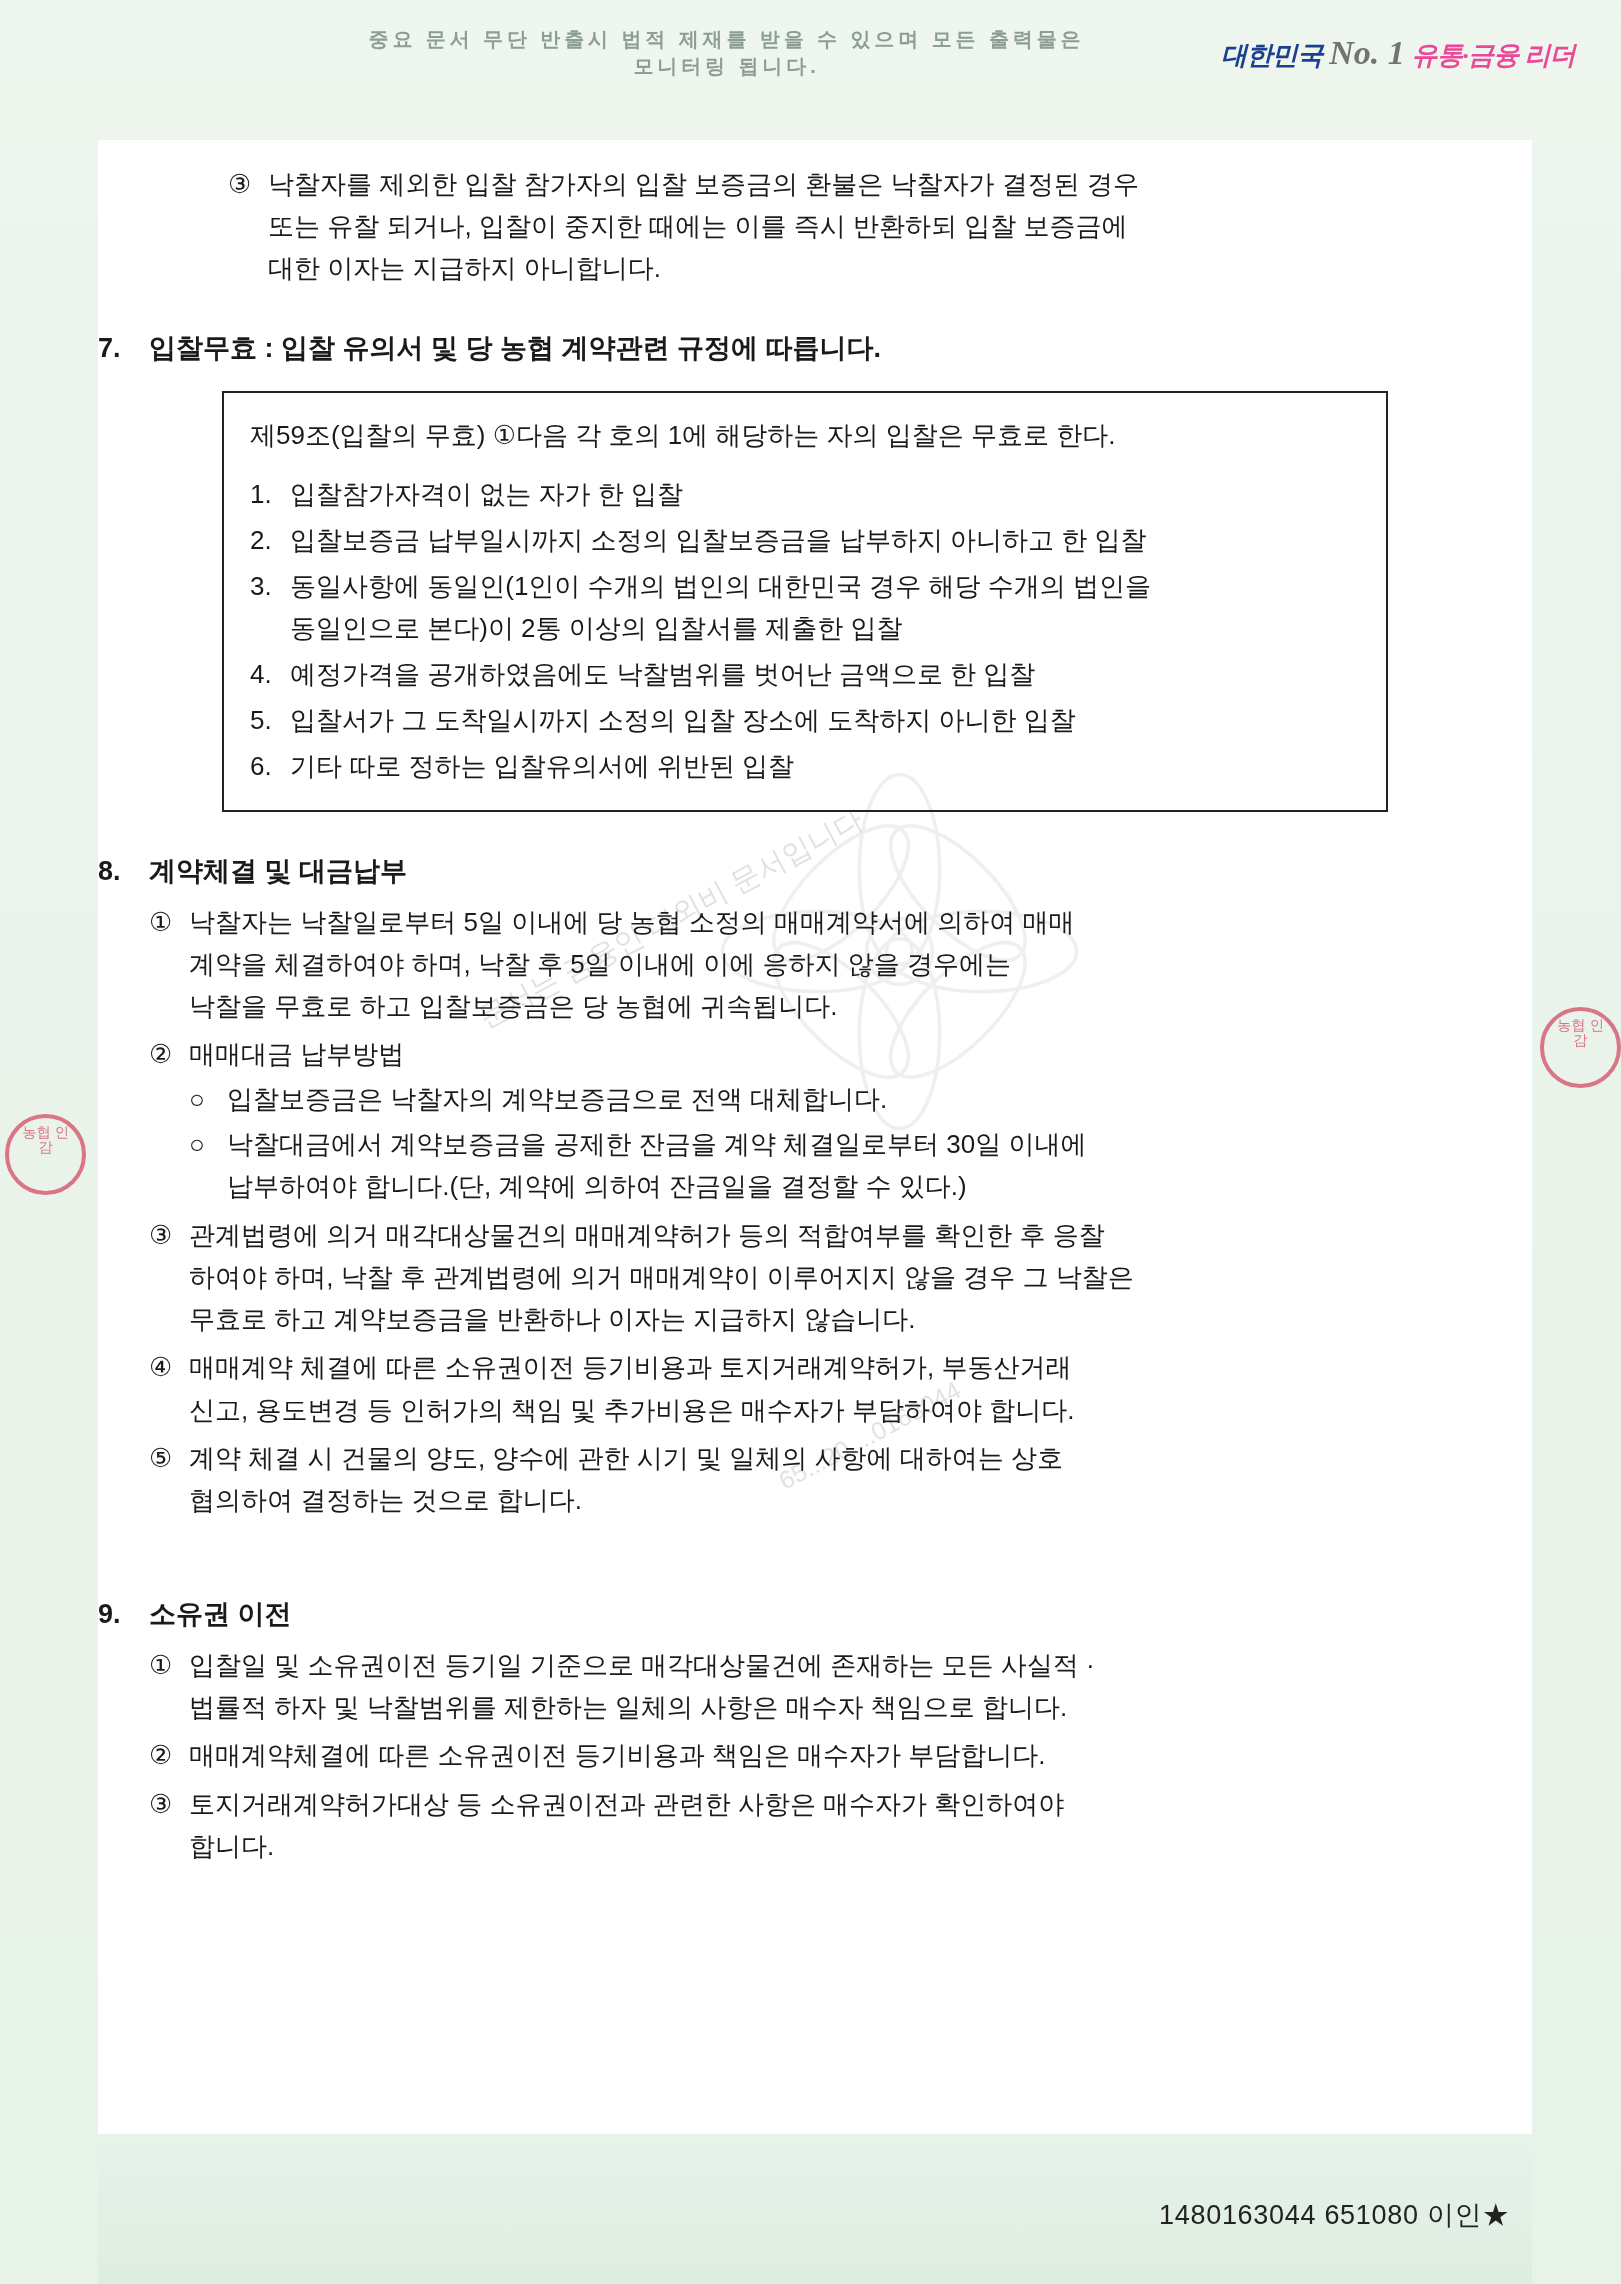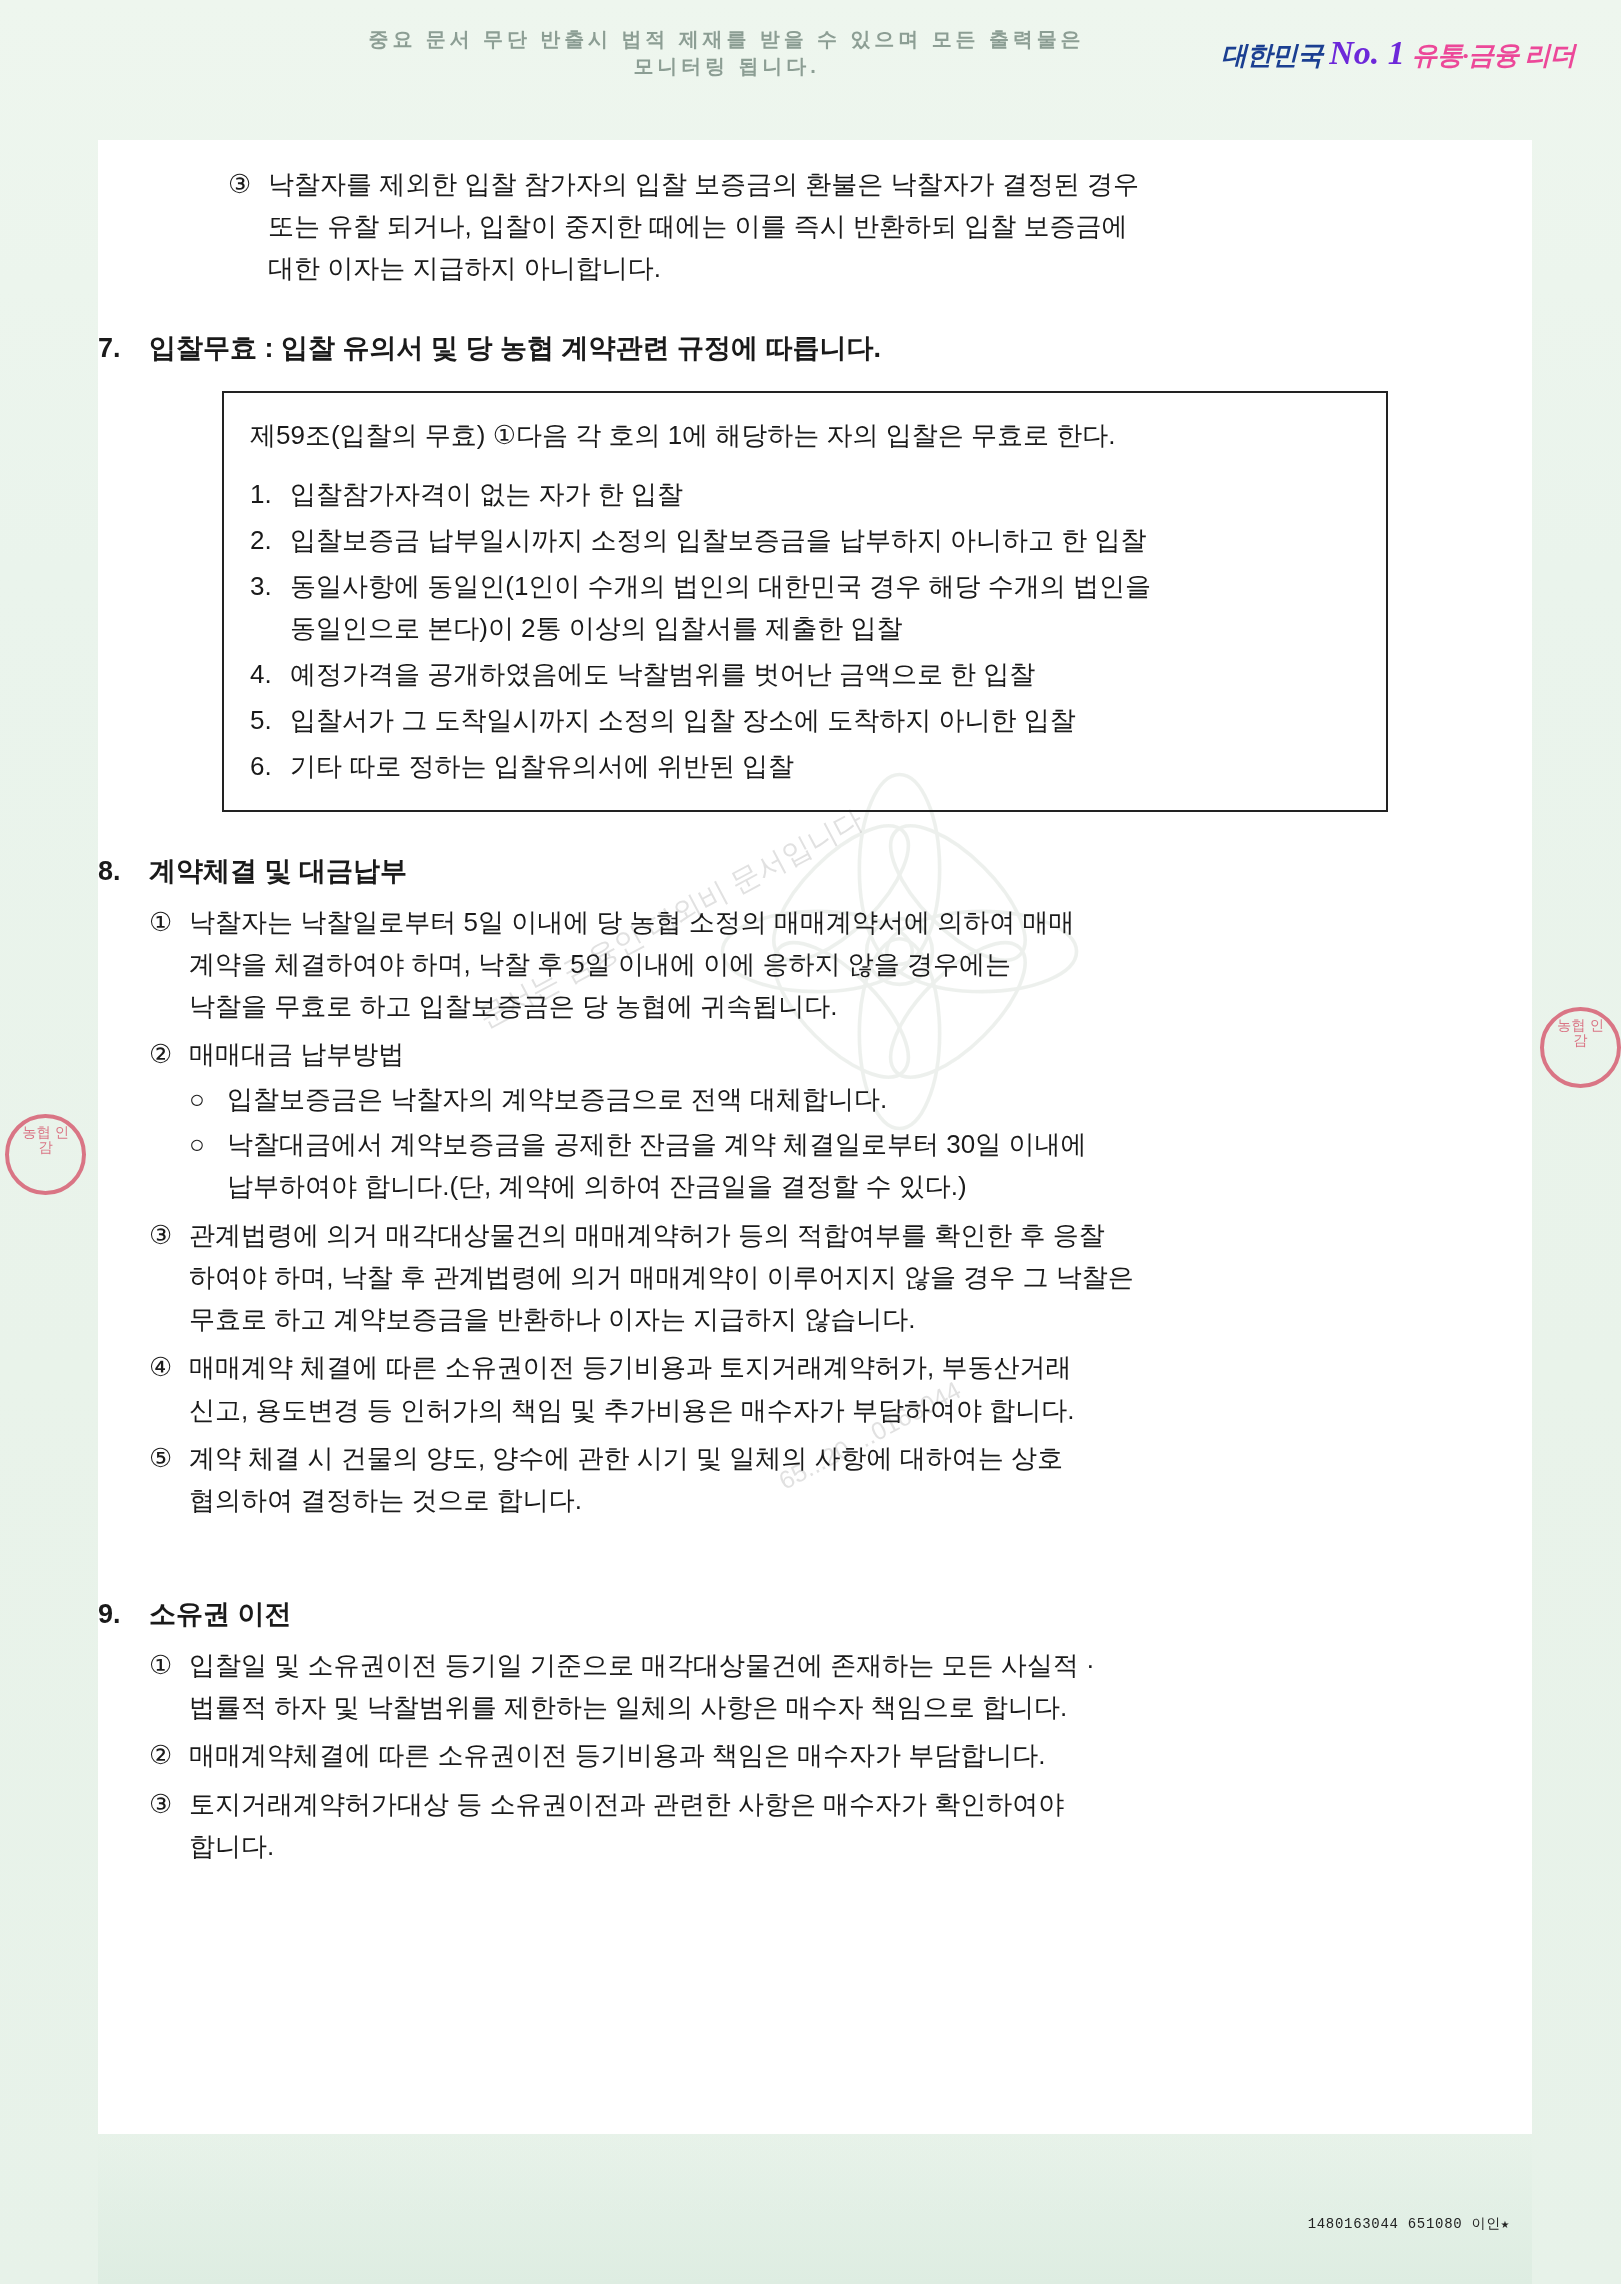--- a/index.html
+++ b/index.html
@@ -101,21 +101,21 @@
     font-style: italic;
     color: #1b3f91;
     font-family: "Liberation Serif", serif;
     letter-spacing: -0.7px;
   }
   .slogan .s2 {
     display: inline-block;
     font-size: 34px;
     font-weight: bold;
     font-style: italic;
-    color: #6d28d9;
+    color: #737373;
     font-family: "Liberation Serif", serif;
     margin: 0 3.9px;
   }
   .slogan .s3 {
     display: inline-block;
     font-size: 26px;
     font-weight: bold;
     font-style: italic;
     color: #ec4899;
     font-family: "Liberation Serif", serif;
@@ -197,24 +197,24 @@
     padding-left: 40px;
     font-size: 26px;
     white-space: pre-wrap;
   }
 
   
   .footer-code {
     position: absolute;
     right: 111px;
     bottom: 51px;
-    font-size: 14px;
+    font-size: 27px;
     color: #222;
     letter-spacing: 0.7px;
-    font-family: Liberation Mono, monospace;
+    font-family: Liberation Sans, sans-serif;
   }
 
   
   .stamp {
     position: absolute;
     border: 4.6px solid #d4455e;
     border-radius: 50%;
     opacity: .72;
     color: #d4455e;
     font-size: 14.3px;

